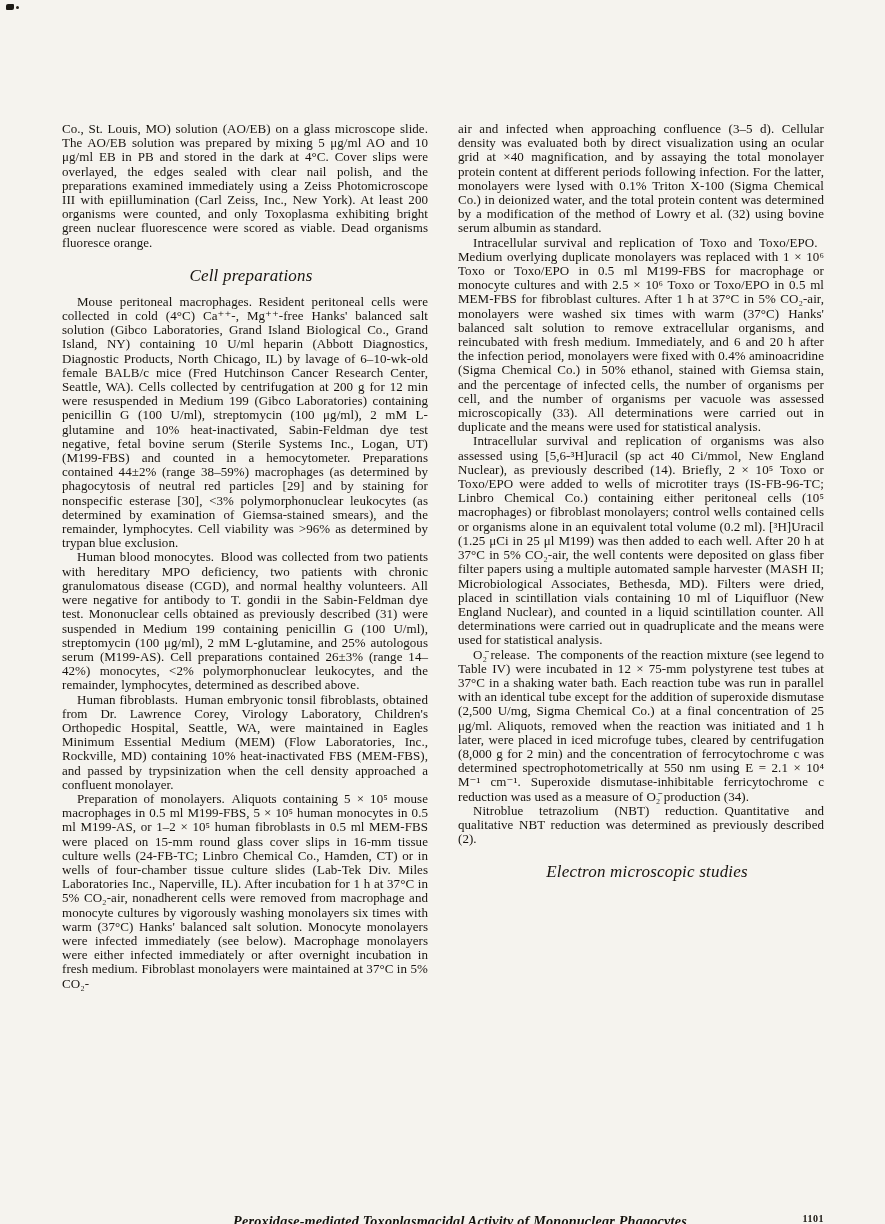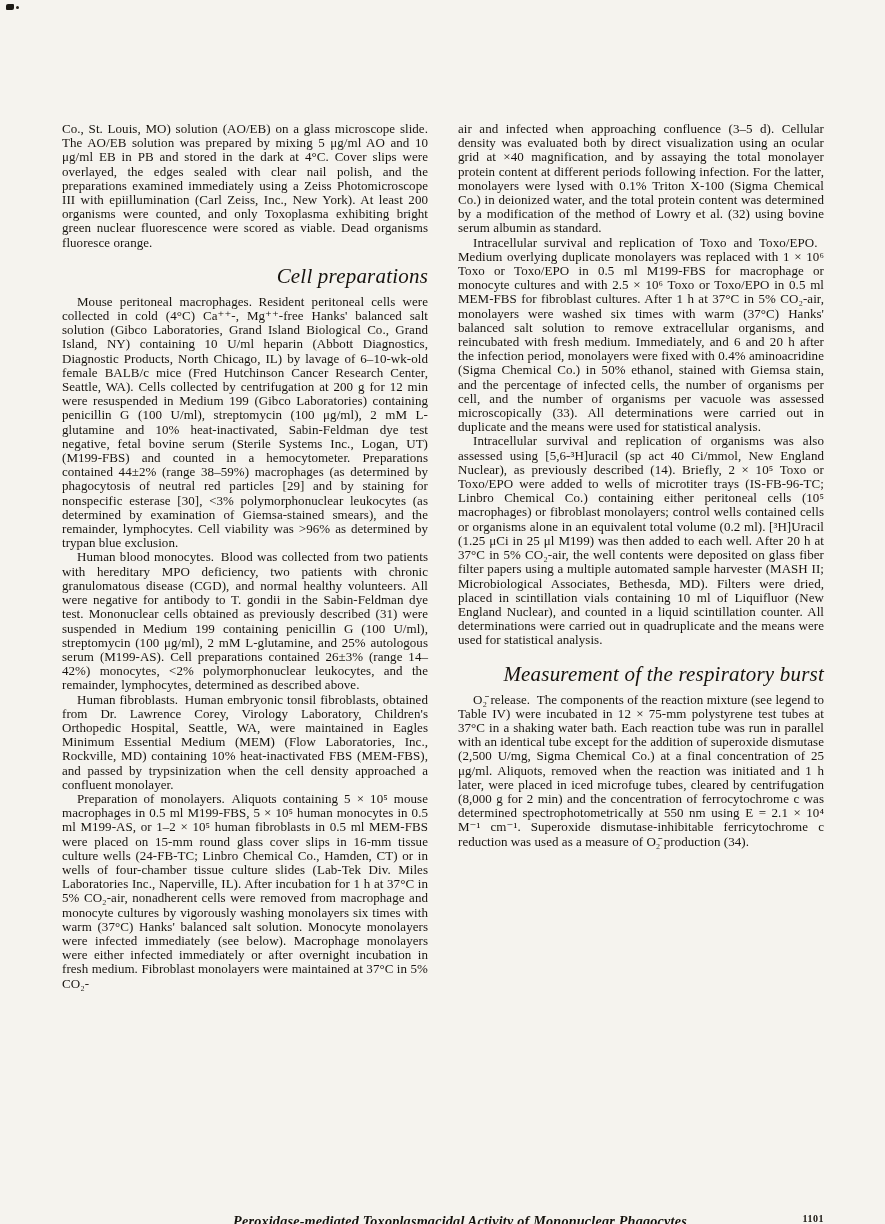--- a/index.html
+++ b/index.html
@@ -60,24 +60,24 @@
     text-indent: 15px;
   }
   .lead {
   }
   .lead::after {
     content: "\2002"; 
   }
   h2.section {
     font-weight: normal;
     font-style: italic;
-    font-size: 21px;
+    font-size: 17px;
     line-height: 16px;
     margin: 18px 0 11px 12px;
-    text-align: right;
+    text-align: center;
     letter-spacing: 0.2px;
   }
   .footer {
     position: absolute;
     left: 62px;
     right: 61px;
     top: 1213px;
     text-align: center;
     padding-left: 34px;
     font-size: 14.2px;
@@ -120,25 +120,26 @@
       <p class="indent"><span class="lead">Preparation of monolayers.</span><span>Aliquots containing 5 × 10⁵ mouse macrophages in 0.5 ml M199-FBS, 5 × 10⁵ human monocytes in 0.5 ml M199-AS, or 1–2 × 10⁵ human fibroblasts in 0.5 ml MEM-FBS were placed on 15-mm round glass cover slips in 16-mm tissue culture wells (24-FB-TC; Linbro Chemical Co., Hamden, CT) or in wells of four-chamber tissue culture slides (Lab-Tek Div. Miles Laboratories Inc., Naperville, IL). After incubation for 1 h at 37°C in 5% CO₂-air, nonadherent cells were removed from macrophage and monocyte cultures by vigorously washing monolayers six times with warm (37°C) Hanks' balanced salt solution. Monocyte monolayers were infected immediately (see below). Macrophage monolayers were either infected immediately or after overnight incubation in fresh medium. Fibroblast monolayers were maintained at 37°C in 5% CO₂-</span></p>
     </div>
 
     <div class="col">
       <p>air and infected when approaching confluence (3–5 d). Cellular density was evaluated both by direct visualization using an ocular grid at ×40 magnification, and by assaying the total monolayer protein content at different periods following infection. For the latter, monolayers were lysed with 0.1% Triton X-100 (Sigma Chemical Co.) in deionized water, and the total protein content was determined by a modification of the method of Lowry et al. (32) using bovine serum albumin as standard.</p>
 
       <p class="indent"><span class="lead">Intracellular survival and replication of Toxo and Toxo/EPO.</span><span>Medium overlying duplicate monolayers was replaced with 1 × 10⁶ Toxo or Toxo/EPO in 0.5 ml M199-FBS for macrophage or monocyte cultures and with 2.5 × 10⁶ Toxo or Toxo/EPO in 0.5 ml MEM-FBS for fibroblast cultures. After 1 h at 37°C in 5% CO₂-air, monolayers were washed six times with warm (37°C) Hanks' balanced salt solution to remove extracellular organisms, and reincubated with fresh medium. Immediately, and 6 and 20 h after the infection period, monolayers were fixed with 0.4% aminoacridine (Sigma Chemical Co.) in 50% ethanol, stained with Giemsa stain, and the percentage of infected cells, the number of organisms per cell, and the number of organisms per vacuole was assessed microscopically (33). All determinations were carried out in duplicate and the means were used for statistical analysis.</span></p>
 
       <p class="indent">Intracellular survival and replication of organisms was also assessed using [5,6-³H]uracil (sp act 40 Ci/mmol, New England Nuclear), as previously described (14). Briefly, 2 × 10⁵ Toxo or Toxo/EPO were added to wells of microtiter trays (IS-FB-96-TC; Linbro Chemical Co.) containing either peritoneal cells (10⁵ macrophages) or fibroblast monolayers; control wells contained cells or organisms alone in an equivalent total volume (0.2 ml). [³H]Uracil (1.25 μCi in 25 μl M199) was then added to each well. After 20 h at 37°C in 5% CO₂-air, the well contents were deposited on glass fiber filter papers using a multiple automated sample harvester (MASH II; Microbiological Associates, Bethesda, MD). Filters were dried, placed in scintillation vials containing 10 ml of Liquifluor (New England Nuclear), and counted in a liquid scintillation counter. All determinations were carried out in quadruplicate and the means were used for statistical analysis.</p>
 
-      <h2 class="section">Measurement of the respiratory burst</h2>
 
       <p class="indent"><span class="lead">O₂̄ release.</span><span>The components of the reaction mixture (see legend to Table IV) were incubated in 12 × 75-mm polystyrene test tubes at 37°C in a shaking water bath. Each reaction tube was run in parallel with an identical tube except for the addition of superoxide dismutase (2,500 U/mg, Sigma Chemical Co.) at a final concentration of 25 μg/ml. Aliquots, removed when the reaction was initiated and 1 h later, were placed in iced microfuge tubes, cleared by centrifugation (8,000 g for 2 min) and the concentration of ferrocytochrome c was determined spectrophotometrically at 550 nm using E = 2.1 × 10⁴ M⁻¹ cm⁻¹. Superoxide dismutase-inhibitable ferricytochrome c reduction was used as a measure of O₂̄ production (34).</span></p>
 
+      <p class="indent"><span class="lead">Nitroblue tetrazolium (NBT) reduction.</span><span>Quantitative and qualitative NBT reduction was determined as previously described (2).</span></p>
 
+      <h2 class="section">Electron microscopic studies</h2>
 
     </div>
 
   </div>
 
   <div class="footer">
     <span>Peroxidase-mediated Toxoplasmacidal Activity of Mononuclear Phagocytes</span>
     <span class="pagenum">1101</span>
   </div>
 

